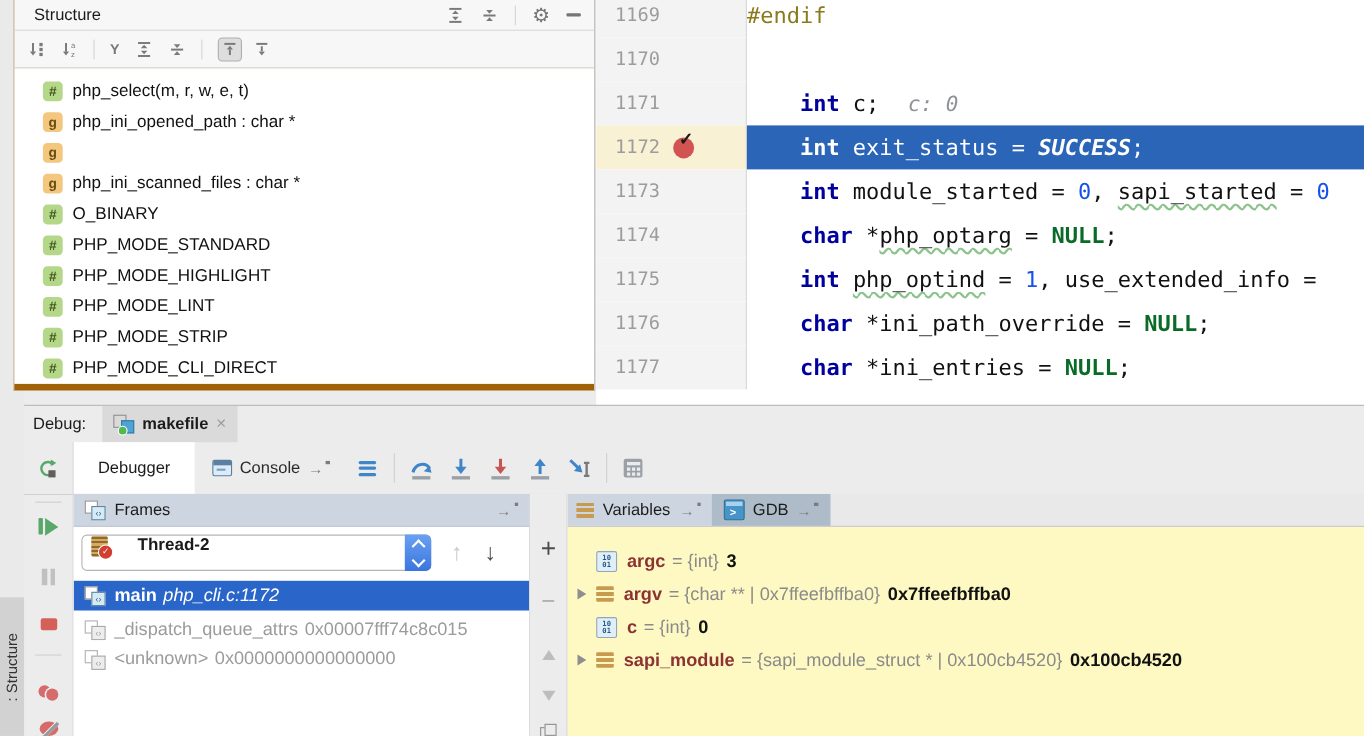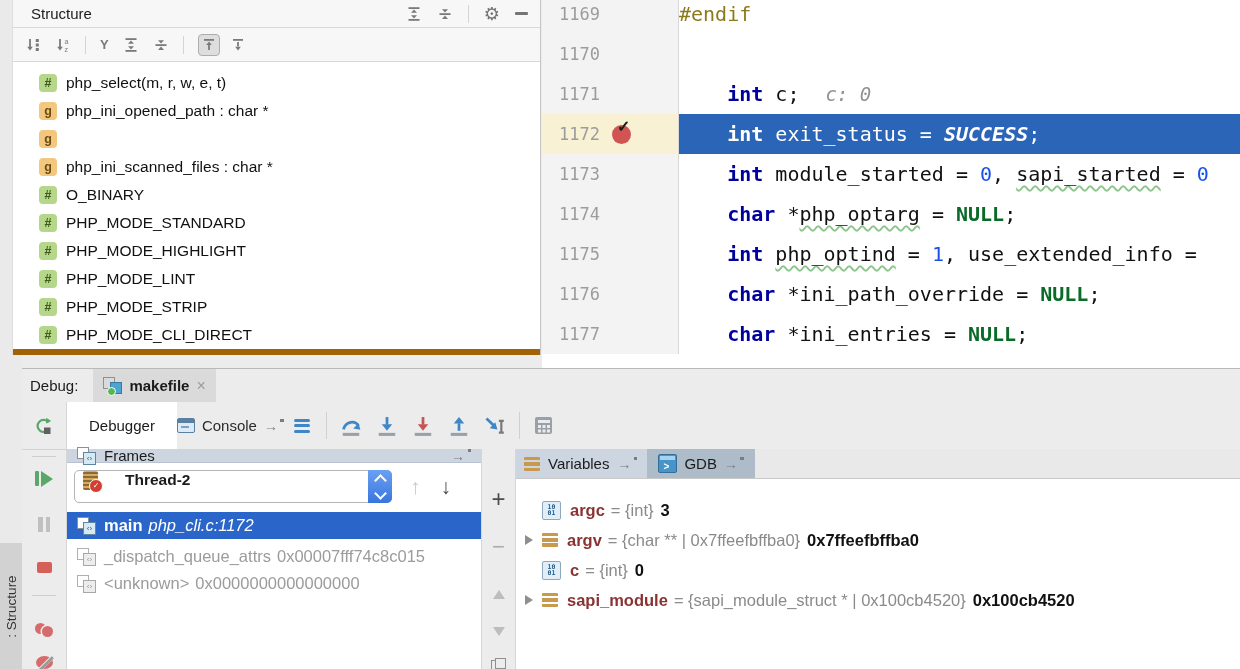--- a/index.html
+++ b/index.html
@@ -70,21 +70,21 @@
   .debug{position:absolute;left:22px;right:0;top:368px;bottom:0;border-top:1px solid #b9b9b9;
          background:#ececec;box-sizing:border-box;}
   .dbg-header{height:33px;display:flex;align-items:stretch;}
   .dbg-label{display:flex;align-items:center;margin-left:8px;font-size:15px;}
   .sess-tab{display:flex;align-items:center;gap:7px;padding:0 10px;background:#dadada;margin-left:15px;}
   .sess-title{font-size:15px;font-weight:600;}
   .x::before{content:"\00d7";font-size:16px;color:#9c9c9c;}
   .dbg-toolbar{height:47px;display:flex;align-items:stretch;border-bottom:1px solid #d2d2d2;}
   .rerun-cell{width:44px;flex:none;border-right:1px solid #d6d6d6;display:flex;align-items:center;justify-content:center;}
   .tab-dbg{padding:0 22px;background:#fff;display:flex;align-items:center;font-size:15px;}
-  .tab-con{padding:0 0;display:flex;align-items:center;gap:7px;font-size:15px;color:#2b2b2b;}
+  .tab-con{padding:0 16px;display:flex;align-items:center;gap:7px;font-size:15px;color:#2b2b2b;}
   .tbi{width:36px;display:flex;align-items:center;justify-content:center;}
   .tsep{width:1px;background:#d0d0d0;margin:10px 6px;}
   .blines i{display:block;width:16px;height:3px;background:#3f86c9;border-radius:1.5px;margin:2.5px 0;}
 
   .dbg-content{position:absolute;top:80px;left:0;right:0;bottom:0;display:flex;align-items:stretch;}
   .dbg-left{width:44px;flex:none;border-right:1px solid #d6d6d6;display:flex;flex-direction:column;
             align-items:center;}
   .hsep{width:24px;height:1px;background:#cfcfcf;}
   .res{display:flex;align-items:center;gap:2px;margin-top:14px;}
   .res b{width:3.5px;height:15px;background:#59a869;border-radius:1px;}
@@ -97,21 +97,21 @@
   .vbp::before{left:1px;top:1px;}
   .vbp::after{right:1px;bottom:1px;box-shadow:0 0 0 1.5px #ececec;}
   .mute{position:relative;width:17px;height:17px;border-radius:50%;background:#d66b6b;margin-top:18px;}
   .mute::before{content:"";position:absolute;left:-3px;top:7px;width:23px;height:4px;background:#ececec;
                 transform:rotate(-45deg);}
   .mute::after{content:"";position:absolute;left:-3px;top:8px;width:23px;height:2.5px;background:#9a9a9a;
                transform:rotate(-45deg);}
 
   .frames-col{width:415px;flex:none;background:#fff;border-right:1px solid #d6d6d6;display:flex;
               flex-direction:column;box-sizing:border-box;}
-  .panel-hdr{height:14px;flex:none;background:#ccd5e0;border-bottom:1px solid #b9c3cf;display:flex;
+  .panel-hdr{height:30px;flex:none;background:#ccd5e0;border-bottom:1px solid #b9c3cf;display:flex;
              align-items:center;padding:0 10px;font-size:15px;box-sizing:border-box;}
   .panel-hdr .sp{flex:1;}
   .pin{position:relative;color:#7c7c7c;font-size:14px;padding-right:6px;line-height:1;}
   .pin::before{content:"\2192";}
   .pin::after{content:"";position:absolute;top:0;right:0;width:3.5px;height:3.5px;background:#7c7c7c;}
   .fr-ico{position:relative;width:19px;height:18px;flex:none;}
   .fr-ico::before{content:"";position:absolute;left:0;top:0;width:10px;height:10px;border:1.5px solid #8f8f8f;
                   background:#fff;}
   .fr-ico::after{content:"\2039\203A";position:absolute;right:0;bottom:0;width:11px;height:11px;
                  background:#d6eaf6;border:1.5px solid #5f87a2;font-size:8px;line-height:11px;text-align:center;
@@ -150,21 +150,21 @@
   .mid-col{width:34px;flex:none;background:#ececec;border-right:1px solid #d6d6d6;display:flex;
            flex-direction:column;align-items:center;box-sizing:border-box;}
   .plus::before{content:"+";font-size:24px;color:#4c4c4c;line-height:20px;}
   .minus2::before{content:"\2212";font-size:22px;color:#ababab;line-height:20px;}
   .triu{width:0;height:0;border:solid transparent;border-width:0 6.5px 9px 6.5px;border-bottom-color:#bdbdbd;}
   .trid{width:0;height:0;border:solid transparent;border-width:9px 6.5px 0 6.5px;border-top-color:#bdbdbd;}
   .copyic{position:relative;width:15px;height:15px;}
   .copyic::before{content:"";position:absolute;left:0;top:0;width:9px;height:9px;border:1.5px solid #8f8f8f;}
   .copyic::after{content:"";position:absolute;right:0;bottom:0;width:9px;height:9px;border:1.5px solid #8f8f8f;background:#ececec;}
 
-  .vars-col{flex:1;background:#ffffff;display:flex;flex-direction:column;overflow:hidden;text-align:right;}
+  .vars-col{flex:1;background:#fef9c3;display:flex;flex-direction:column;overflow:hidden;text-align:right;}
   .vars-hdr{height:30px;flex:none;display:flex;align-items:stretch;background:#e9e9e9;
             border-bottom:1px solid #c9c9c9;box-sizing:border-box;}
   .vars-hdr-main{display:flex;align-items:center;gap:8px;padding:0 10px 0 8px;background:#ccd5e0;font-size:15px;}
   .gdb-tab{display:flex;align-items:center;gap:7px;padding:0 11px;background:#aebbc9;font-size:15px;}
   .sico{width:16px;height:14px;flex:none;border-radius:1px;
         background:repeating-linear-gradient(0deg,#c9994d 0 3.5px,rgba(0,0,0,0) 3.5px 5.3px);}
   .gdb-ico{position:relative;width:19px;height:19px;border-radius:2px;background:#4795c8;
            border:1px solid #2f6f99;box-sizing:border-box;}
   .gdb-ico::before{content:"";position:absolute;left:1px;right:1px;top:1px;height:4px;background:#a8d2ec;}
   .gdb-ico::after{content:"\003E";position:absolute;left:4px;top:6px;color:#fff;font-weight:bold;font-size:10px;}

